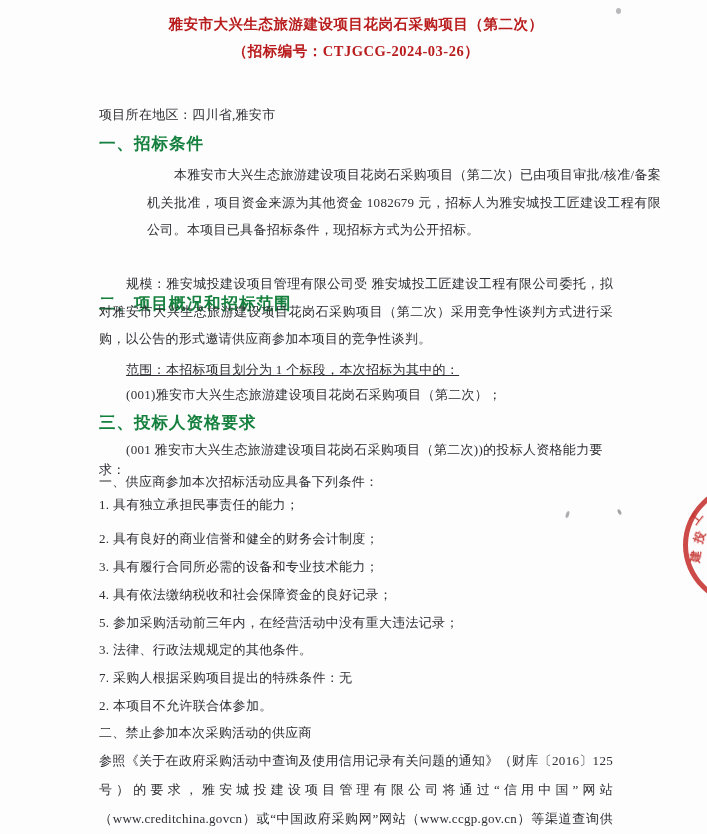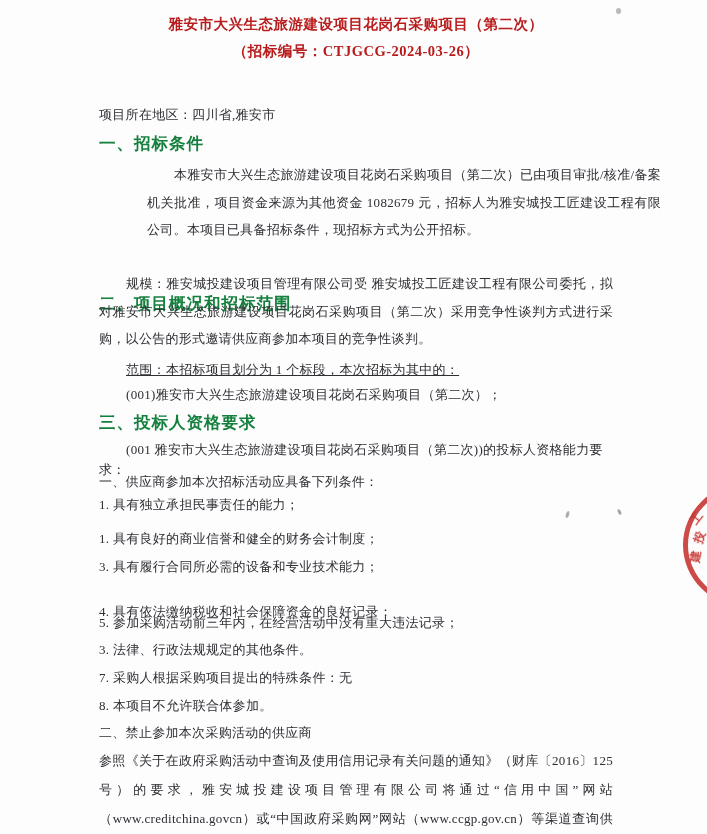--- a/index.html
+++ b/index.html
@@ -41,21 +41,21 @@
   .loc{top:105px;}
   .h1{top:133px;}
   .p1{top:161px;margin-left:48px;}
   .h2{top:245px;margin-top:48px;}
   .p2{top:270px;}
   .scope{top:360px;text-decoration:underline;}
   .lot{top:385px;}
   .h3{top:412px;}
   .intro{top:440px;}
   .condh{top:472px;}
-  .i0{top:495px;} .i1{top:529px;} .i2{top:557px;} .i3{top:602px;}
+  .i0{top:495px;} .i1{top:529px;} .i2{top:557px;} .i3{top:585px;}
   .i4{top:613px;} .i5{top:640px;} .i6{top:668px;} .i7{top:696px;}
   .proh{top:723px;}
   .prob{top:746px; line-height:29px;}
 
   
   .stamp-arc {
     position:absolute;
     left:683px; top:483px;
     width:118px; height:114px;
     border:5px solid rgba(197,49,45,0.88);
@@ -97,27 +97,27 @@
   <div class="blk heading h2">二、项目概况和招标范围</div>
   <div class="blk para indent p2">规模：雅安城投建设项目管理有限公司受 雅安城投工匠建设工程有限公司委托，拟对雅安市大兴生态旅游建设项目花岗石采购项目（第二次）采用竞争性谈判方式进行采购，以公告的形式邀请供应商参加本项目的竞争性谈判。</div>
   <div class="blk scope indent">范围：本招标项目划分为 1 个标段，本次招标为其中的：</div>
   <div class="blk lot indent">(001)雅安市大兴生态旅游建设项目花岗石采购项目（第二次）；</div>
 
   <div class="blk heading h3">三、投标人资格要求</div>
   <div class="blk intro indent">(001 雅安市大兴生态旅游建设项目花岗石采购项目（第二次))的投标人资格能力要求：</div>
   <div class="blk condh">一、供应商参加本次招标活动应具备下列条件：</div>
 
   <div class="blk i0">1. 具有独立承担民事责任的能力；</div>
-  <div class="blk i1">1. 具有良好的商业信誉和健全的财务会计制度；</div>
+  <div class="blk i1">2. 具有良好的商业信誉和健全的财务会计制度；</div>
   <div class="blk i2">3. 具有履行合同所必需的设备和专业技术能力；</div>
   <div class="blk i3">4. 具有依法缴纳税收和社会保障资金的良好记录；</div>
   <div class="blk i4">5. 参加采购活动前三年内，在经营活动中没有重大违法记录；</div>
   <div class="blk i5">3. 法律、行政法规规定的其他条件。</div>
   <div class="blk i6">7. 采购人根据采购项目提出的特殊条件：无</div>
-  <div class="blk i7">8. 本项目不允许联合体参加。</div>
+  <div class="blk i7">2. 本项目不允许联合体参加。</div>
 
   <div class="blk proh">二、禁止参加本次采购活动的供应商</div>
   <div class="blk para prob">参照《关于在政府采购活动中查询及使用信用记录有关问题的通知》（财库〔2016〕125 号）的要求，雅安城投建设项目管理有限公司将通过“信用中国”网站（www.creditchina.govcn）或“中国政府采购网”网站（www.ccgp.gov.cn）等渠道查询供应商在采购公告发布之日前</div>
 
   <div class="stamp-arc"></div>
   <span class="stamp-glyph sg1">工</span>
   <span class="stamp-glyph sg2">投</span>
   <span class="stamp-glyph sg3">建</span>
 
   <div class="speck sp1"></div>

